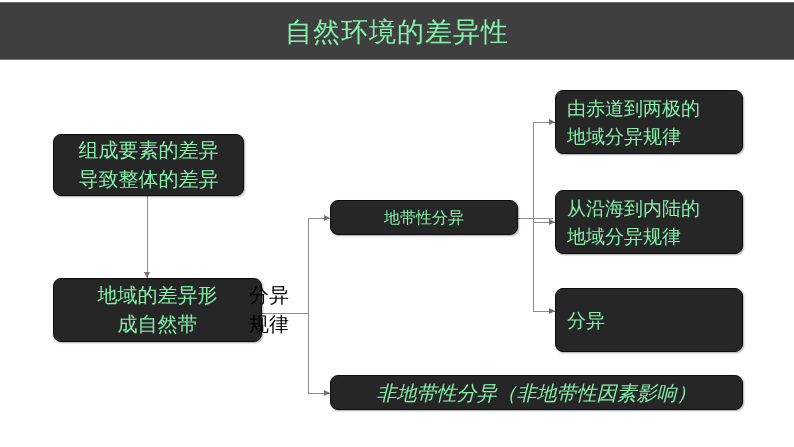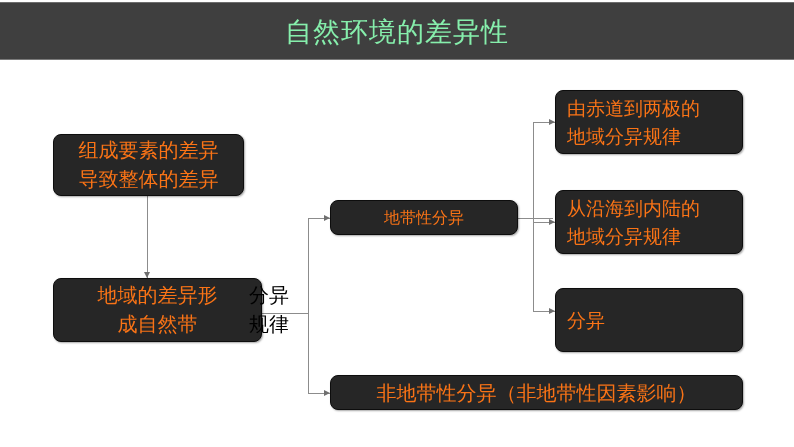--- a/index.html
+++ b/index.html
@@ -41,21 +41,21 @@
     white-space: nowrap;
   }
 
   
   .node {
     position: absolute;
     background: #262626;
     border: 1px solid #0d0d0d;
     border-radius: 8px;
     box-sizing: border-box;
-    color: #f97316;
+    color: #86efac;
     display: flex;
     flex-direction: column;
     justify-content: center;
     box-shadow: 1px 1px 2px rgba(0,0,0,0.35);
   }
   .node .line {
     display: block;
     white-space: nowrap;
   }
 
@@ -92,20 +92,21 @@
 
   
   #node-azonal {
     left: 330px;
     top: 375px;
     width: 413px;
     height: 35px;
     align-items: center;
     font-size: 20px;
     line-height: 1.2;
+    font-style: italic;
   }
 
   
   .node-right {
     left: 555px;
     width: 188px;
     height: 64px;
     padding-left: 11px;
     align-items: flex-start;
     font-size: 19px;

